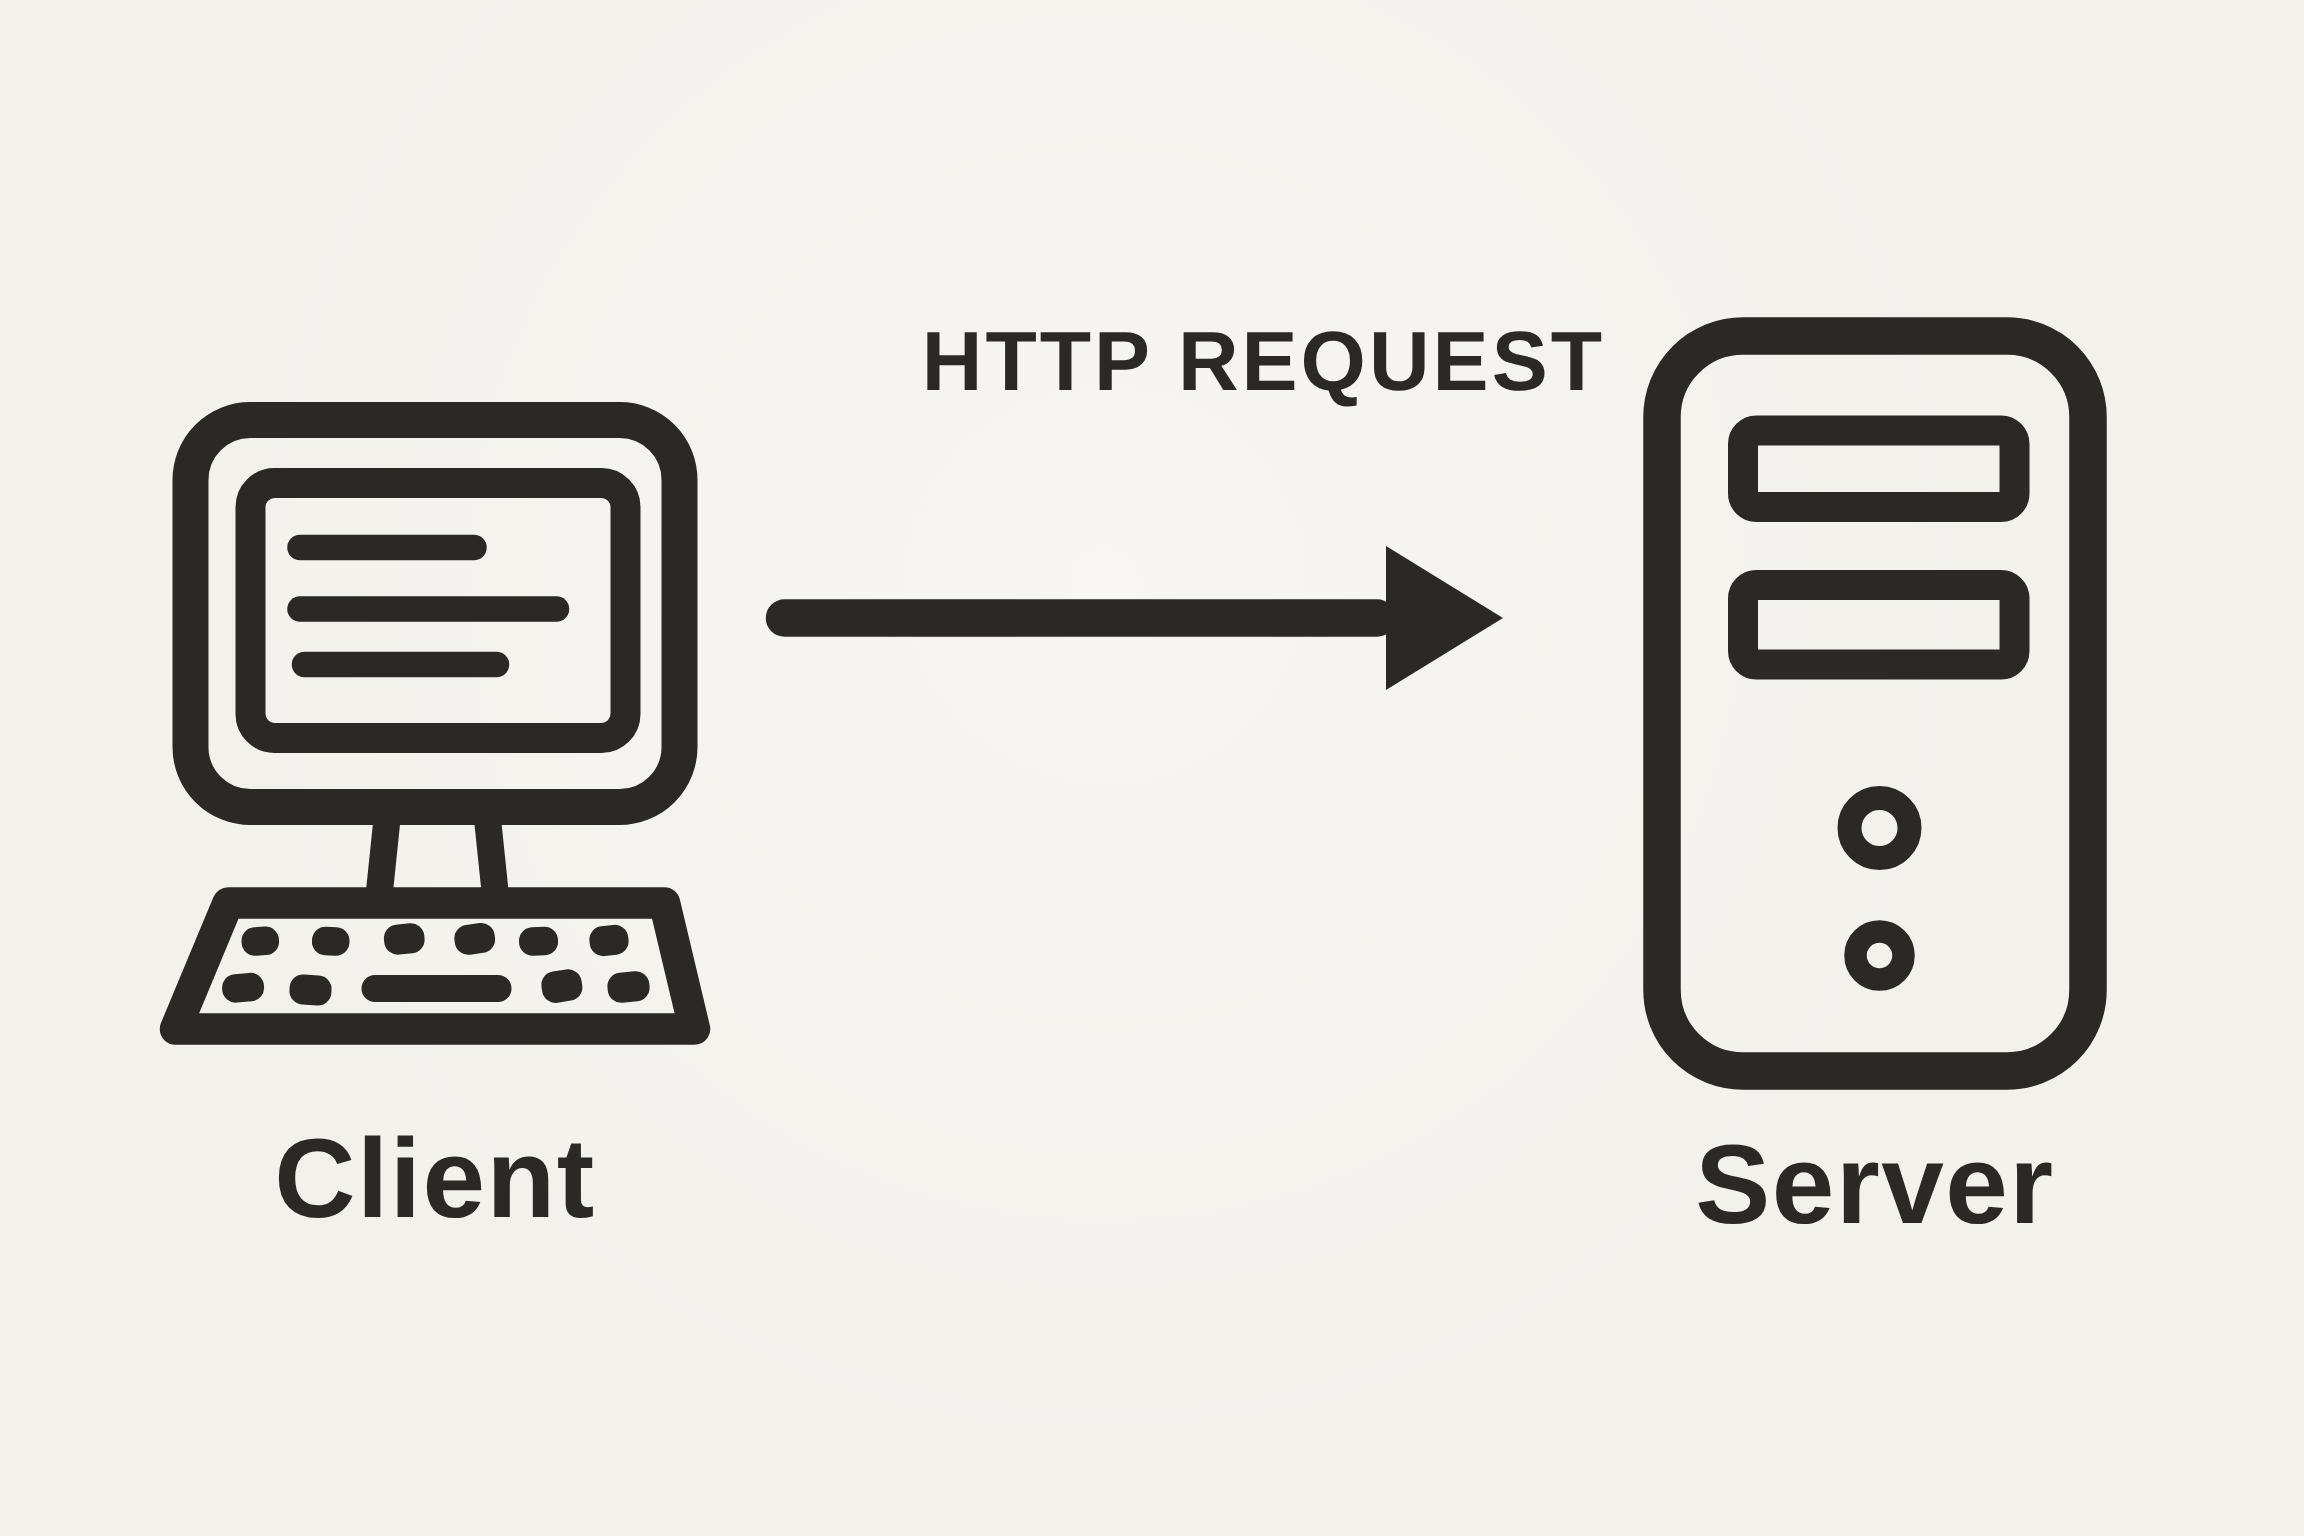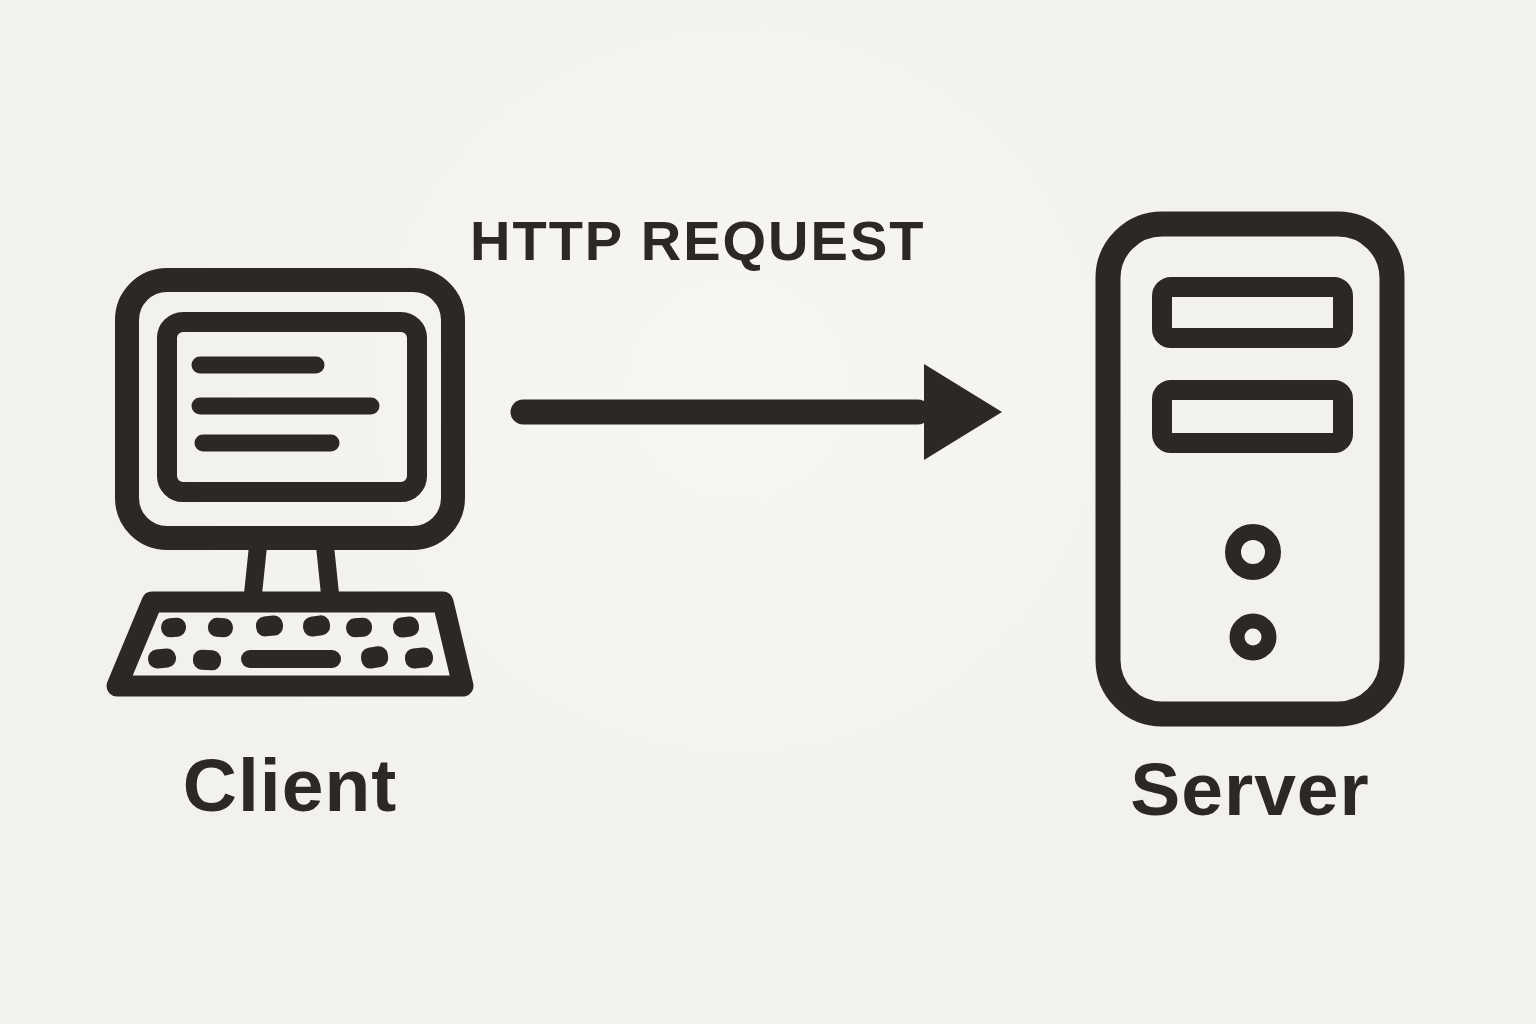--- a/index.html
+++ b/index.html
@@ -15,21 +15,21 @@
   .canvas {
     position: relative;
     width: 1536px; height: 1024px;
     background:
       radial-gradient(circle at 48% 38%, rgba(255,255,255,0.35) 0%, rgba(255,255,255,0) 60%),
       var(--bg);
   }
   .flow-label {
     position: absolute;
     left: 470px; top: 208px; width: 600px;
-    text-align: left;
+    text-align: right;
     font-size: 56px;
     font-weight: 700;
     letter-spacing: 2px;
     color: var(--ink);
     white-space: nowrap;
   }
   .arrow-svg   { position: absolute; left: 510px; top: 350px; }
   .client-svg  { position: absolute; left: 100px; top: 262px; }
   .server-svg  { position: absolute; left: 1094px; top: 210px; }
   .node-label {

